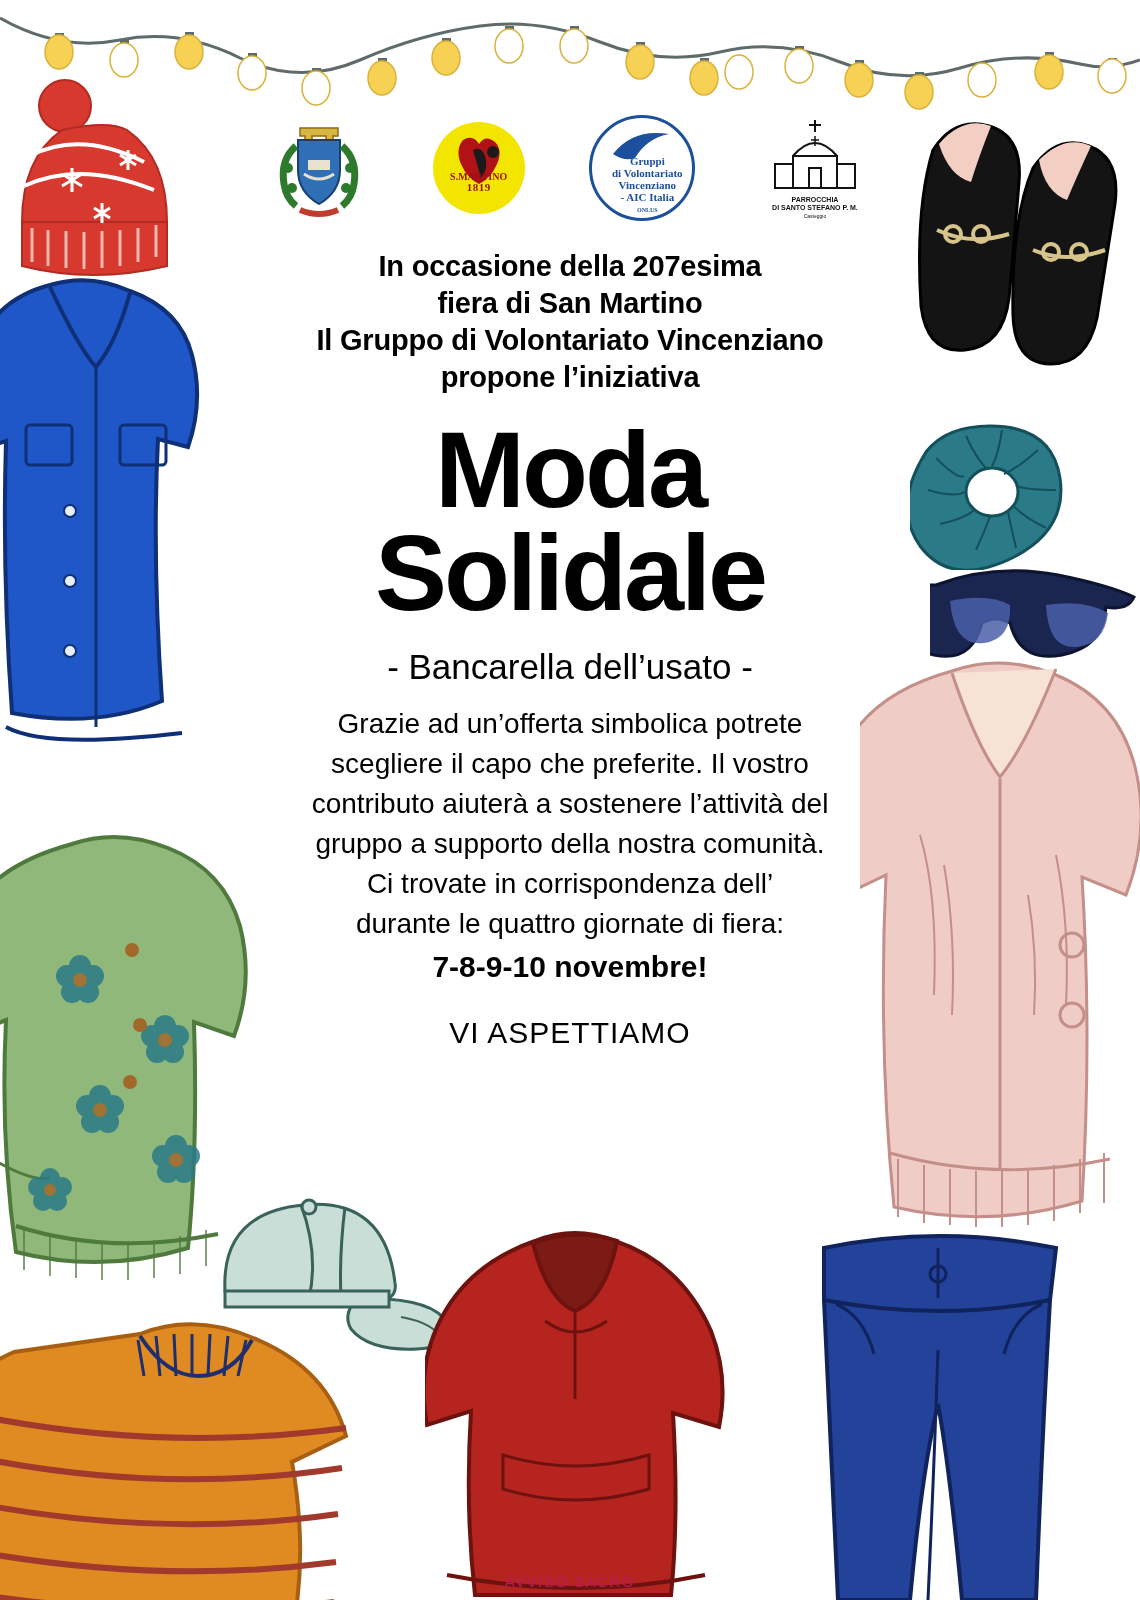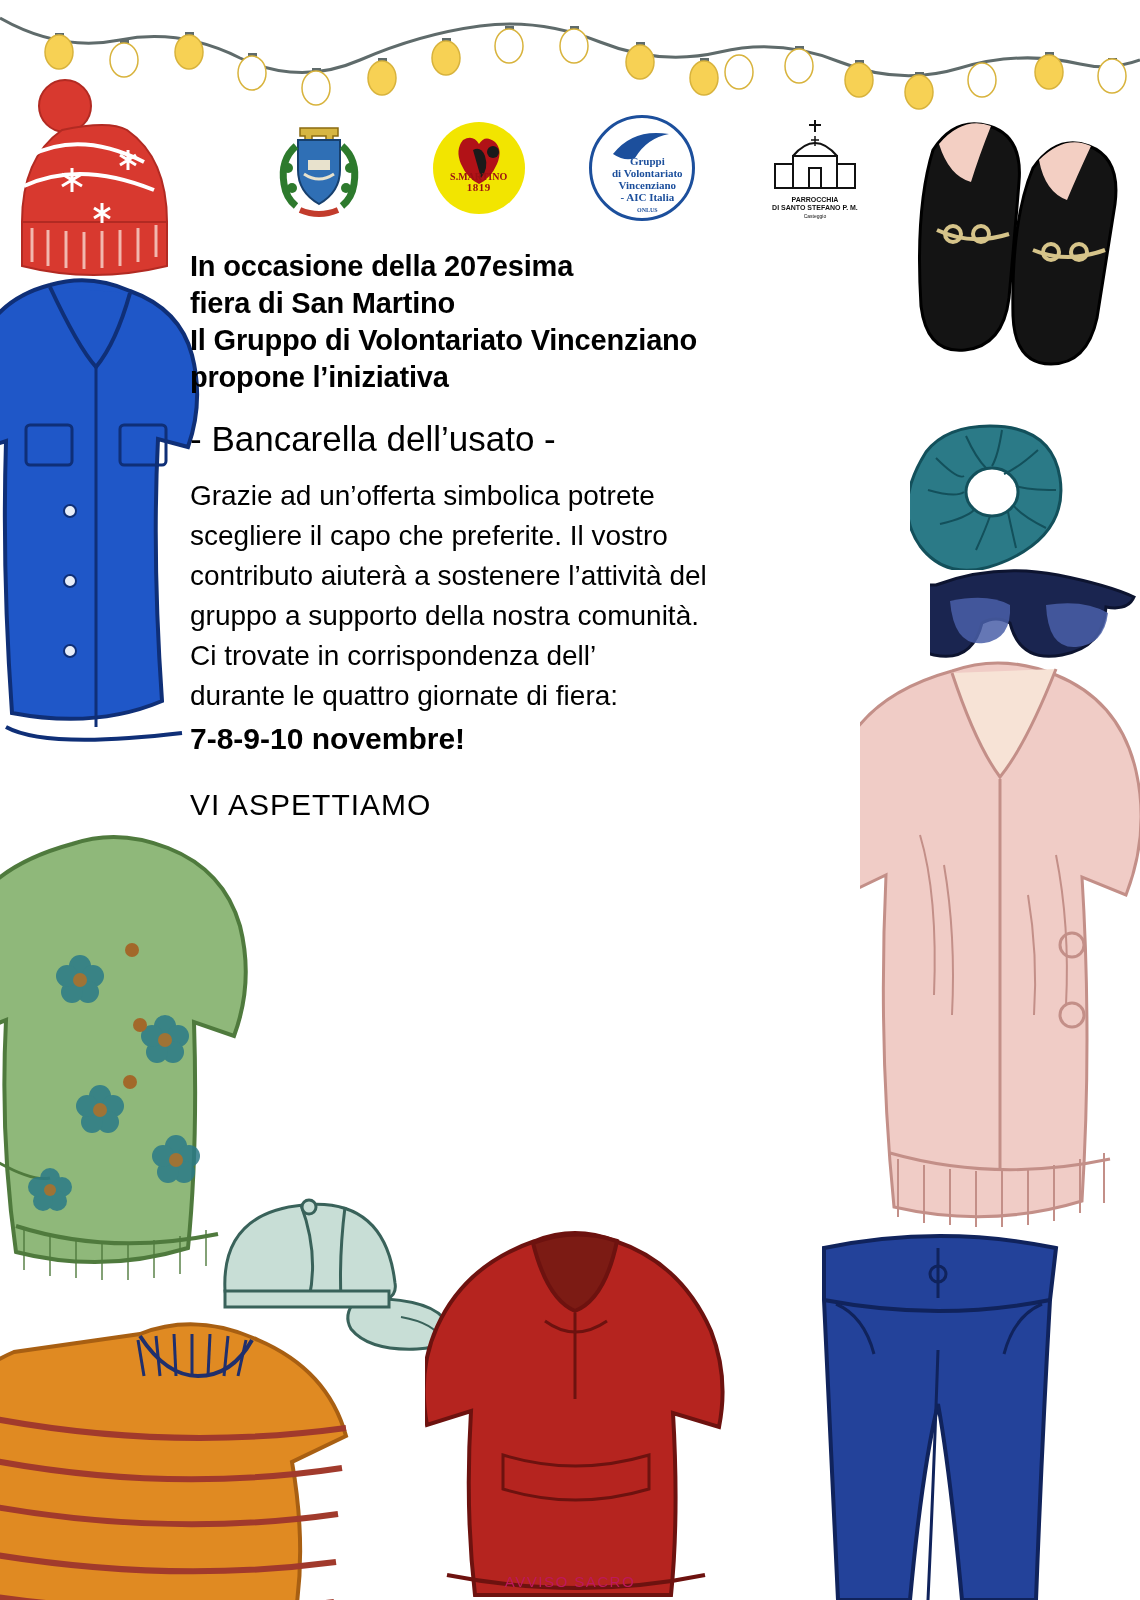--- a/index.html
+++ b/index.html
@@ -79,20 +79,21 @@
     line-height: 8px;
     color: #111;
   }
 
   
   .content {
     position: absolute;
     left: 190px;
     top: 248px;
     width: 760px;
+    text-align: center;
     color: #000;
   }
   .intro {
     font-size: 29px;
     font-weight: bold;
     line-height: 37px;
     letter-spacing: -0.2px;
   }
   .title {
     font-size: 108px;
@@ -516,20 +517,24 @@
   </svg>
 
   <div class="content">
     <div class="intro">
       <div>In occasione della 207esima</div>
       <div>fiera di San Martino</div>
       <div>Il Gruppo di Volontariato Vincenziano</div>
       <div>propone l’iniziativa</div>
     </div>
 
+    <div class="title">
+      <div>Moda</div>
+      <div>Solidale</div>
+    </div>
 
     <div class="subtitle">- Bancarella dell’usato -</div>
 
     <div class="body-text">
       <div>Grazie ad un’offerta simbolica potrete</div>
       <div>scegliere il capo che preferite. Il vostro</div>
       <div>contributo aiuterà a sostenere l’attività del</div>
       <div>gruppo a supporto della nostra comunità.</div>
       <div>Ci trovate in corrispondenza dell’</div>
     </div>

